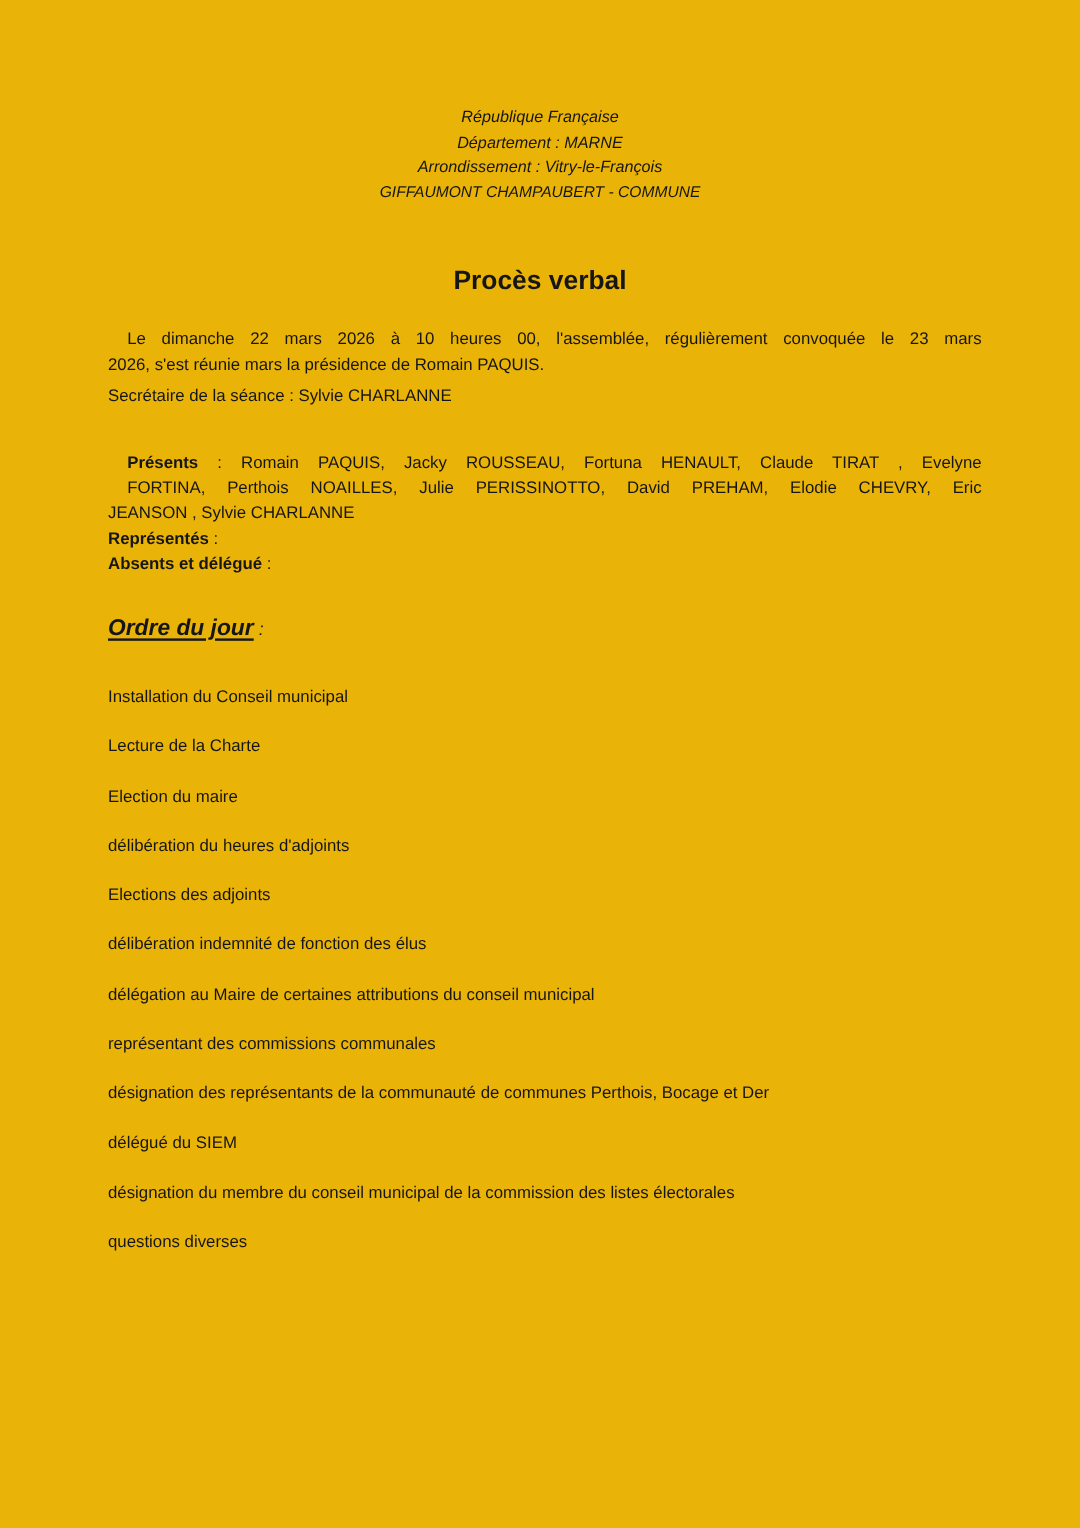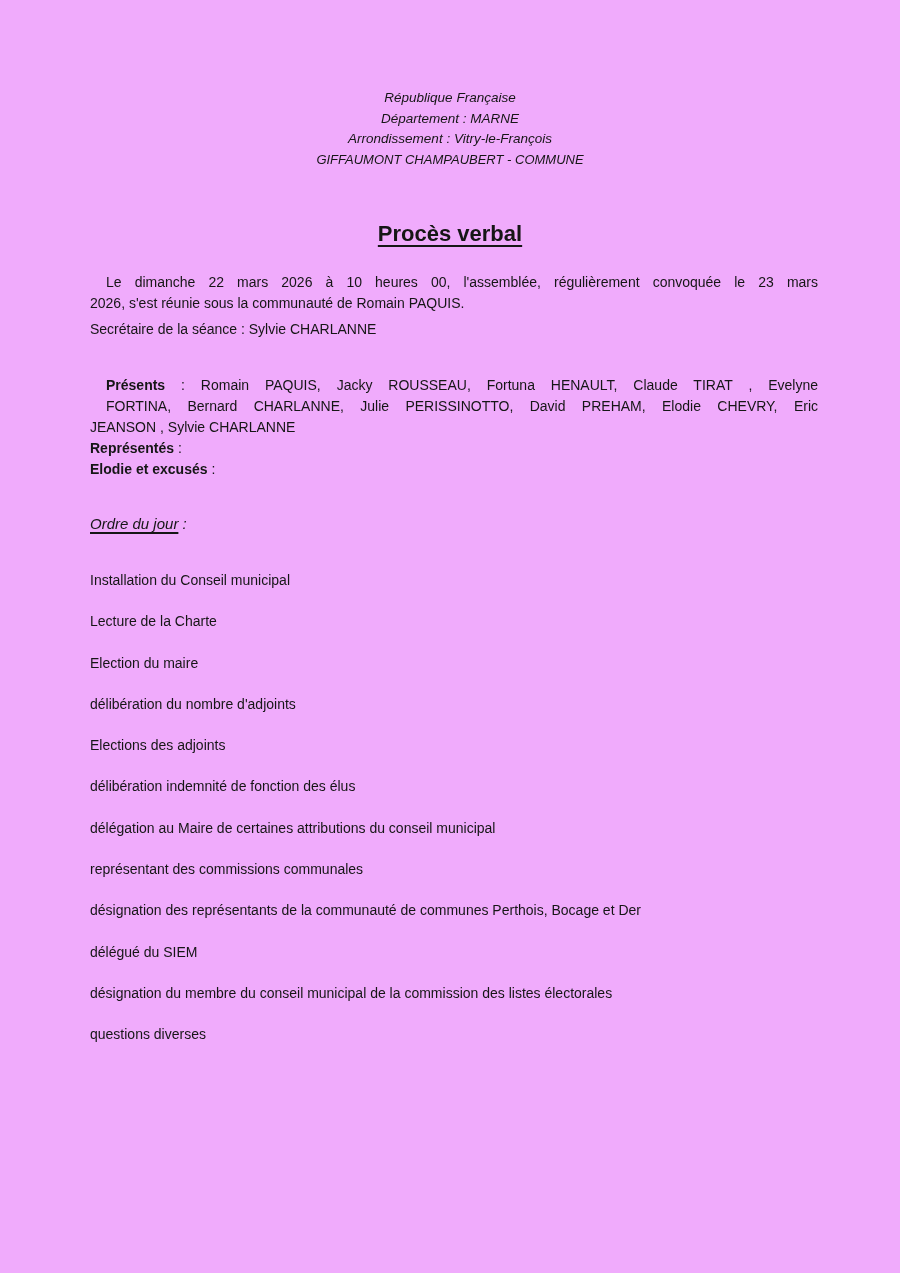--- a/index.html
+++ b/index.html
@@ -6,21 +6,21 @@
   html, body {
     margin: 0;
     padding: 0;
     background: #ffffff;
   }
   .page {
     position: relative;
     width: 900px;
     height: 1273px;
     margin: 0 auto;
-    background: #f0abfc;
+    background: #eab308;
     overflow: hidden;
     font-family: "Liberation Sans", "DejaVu Sans", sans-serif;
     color: #161616;
   }
   
   .letterhead {
     position: absolute;
     top: 88px;
     left: 0;
     right: 0;
@@ -36,21 +36,20 @@
   
   .doc-title {
     position: absolute;
     top: 220px;
     left: 0;
     right: 0;
     text-align: center;
     font-size: 22px;
     font-weight: bold;
     line-height: 28px;
-    text-decoration: underline;
     text-decoration-thickness: 2px;
     text-underline-offset: 4px;
   }
   
   .block {
     position: absolute;
     left: 90px;
     width: 728px;
     font-size: 14px;
     line-height: 20.6px;
@@ -64,23 +63,23 @@
   .jline {
     text-align: justify;
     text-align-last: justify;
     white-space: nowrap;
     margin-left: 16px;
   }
   .bold { font-weight: bold; }
   .sep  { white-space: pre; }
 
   .agenda-heading-text {
-    font-weight: normal;
+    font-weight: bold;
     font-style: italic;
-    font-size: 15px;
+    font-size: 19px;
     text-decoration: underline;
     text-decoration-thickness: 1.5px;
     text-underline-offset: 3px;
   }
   .agenda-heading-colon {
     font-style: italic;
     font-size: 15px;
     white-space: pre;
   }
   .agenda-item {
@@ -98,40 +97,40 @@
     <div>République Française</div>
     <div>Département : MARNE</div>
     <div>Arrondissement : Vitry-le-François</div>
     <div class="commune">GIFFAUMONT CHAMPAUBERT - COMMUNE</div>
   </div>
 
   <div class="doc-title">Procès verbal</div>
 
   <div class="block intro">
     <div class="jline">Le dimanche 22 mars 2026 à 10 heures 00, l'assemblée, régulièrement convoquée le 23 mars</div>
-    <div>2026, s'est réunie sous la communauté de Romain PAQUIS.</div>
+    <div>2026, s'est réunie mars la présidence de Romain PAQUIS.</div>
   </div>
 
   <div class="block secretary">Secrétaire de la séance : Sylvie CHARLANNE</div>
 
   <div class="block attendance">
     <div class="jline"><span class="bold">Présents</span><span class="sep"> : </span><span>Romain PAQUIS, Jacky ROUSSEAU, Fortuna HENAULT, Claude TIRAT , Evelyne</span></div>
-    <div class="jline">FORTINA, Bernard CHARLANNE, Julie PERISSINOTTO, David PREHAM, Elodie CHEVRY, Eric</div>
+    <div class="jline">FORTINA, Perthois NOAILLES, Julie PERISSINOTTO, David PREHAM, Elodie CHEVRY, Eric</div>
     <div>JEANSON , Sylvie CHARLANNE</div>
     <div><span class="bold">Représentés</span><span class="sep"> :</span></div>
-    <div><span class="bold">Elodie et excusés</span><span class="sep"> :</span></div>
+    <div><span class="bold">Absents et délégué</span><span class="sep"> :</span></div>
   </div>
 
   <div class="block agenda-head"><span class="agenda-heading-text">Ordre du jour</span><span class="agenda-heading-colon"> :</span></div>
 
   <div class="block agenda-list">
       <div class="agenda-item">Installation du Conseil municipal</div>
       <div class="agenda-item">Lecture de la Charte</div>
       <div class="agenda-item">Election du maire</div>
-      <div class="agenda-item">délibération du nombre d'adjoints</div>
+      <div class="agenda-item">délibération du heures d'adjoints</div>
       <div class="agenda-item">Elections des adjoints</div>
       <div class="agenda-item">délibération indemnité de fonction des élus</div>
       <div class="agenda-item">délégation au Maire de certaines attributions du conseil municipal</div>
       <div class="agenda-item">représentant des commissions communales</div>
       <div class="agenda-item">désignation des représentants de la communauté de communes Perthois, Bocage et Der</div>
       <div class="agenda-item">délégué du SIEM</div>
       <div class="agenda-item">désignation du membre du conseil municipal de la commission des listes électorales</div>
       <div class="agenda-item">questions diverses</div>
     </div>
 

